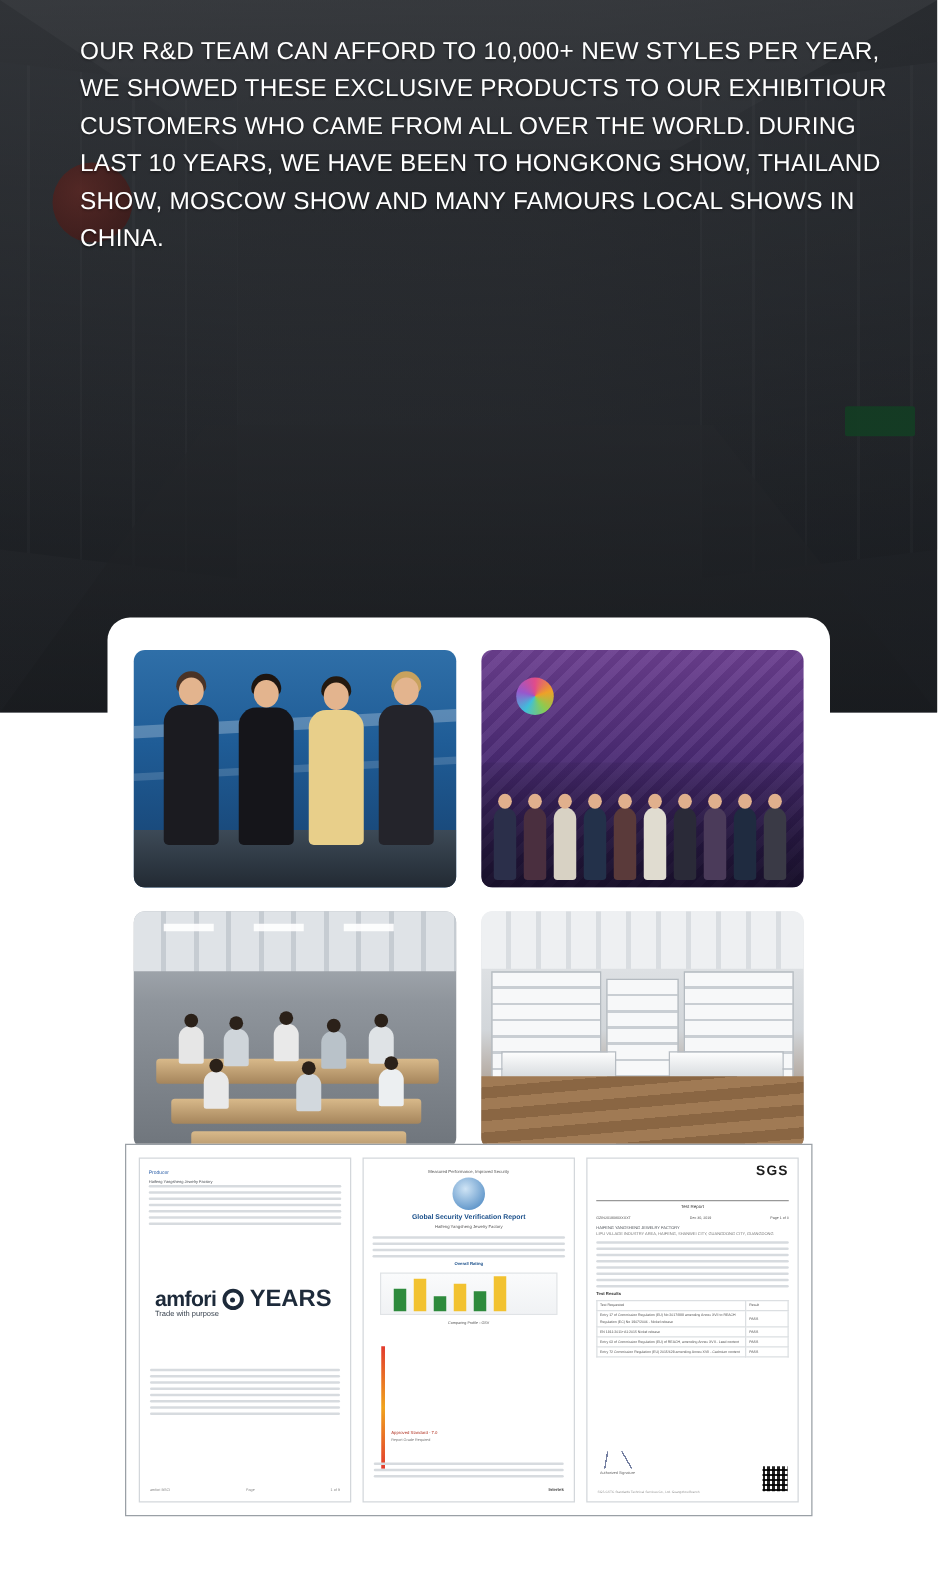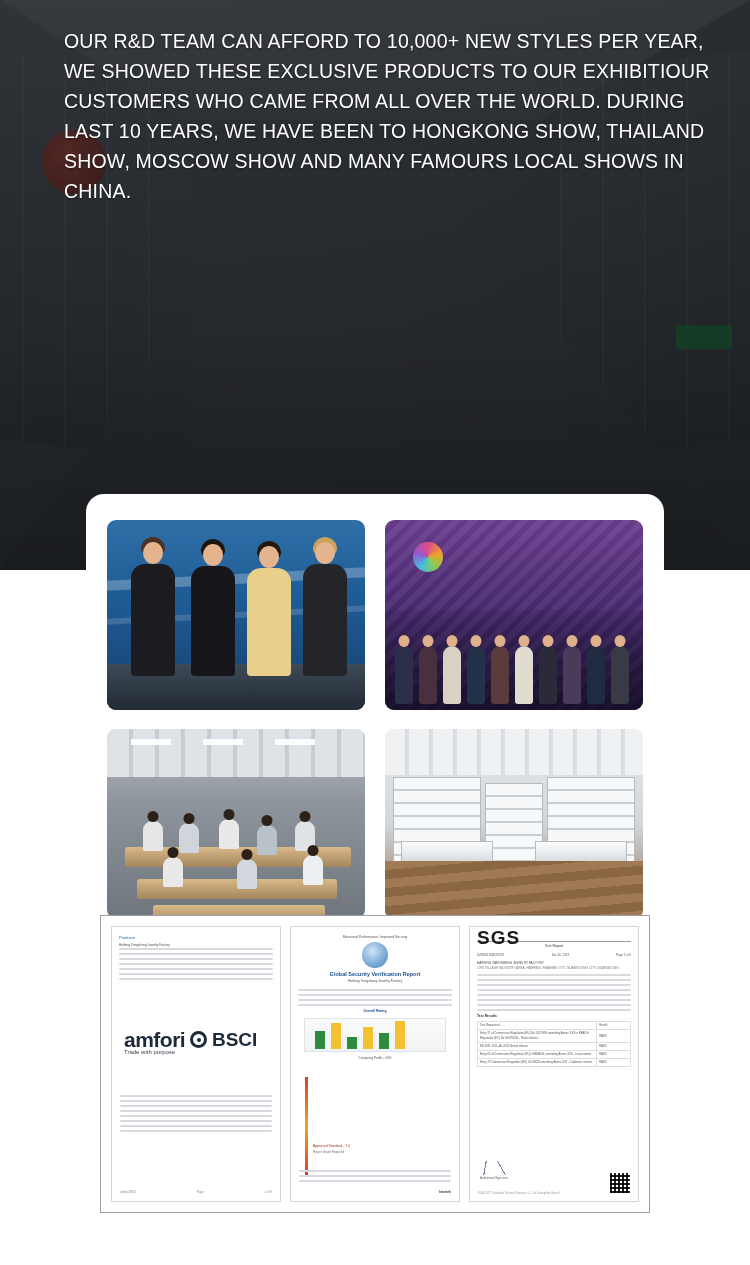--- a/index.html
+++ b/index.html
@@ -274,21 +274,21 @@
     background: #d7dbdf;
     margin-bottom: 3px;
     border-radius: 1px;
   }
   .amfori-block {
     position: absolute;
     left: 12px; right: 12px; top: 104px;
     text-align: left;
   }
   .amfori-word {
-    font-size: 21px;
+    font-size: 17px;
     font-weight: 700;
     color: #1d2a3a;
     letter-spacing: -.5px;
     display: inline-block;
     vertical-align: middle;
   }
   .amfori-mark {
     display: inline-block;
     width: 17px; height: 17px;
     border-radius: 50%;
@@ -327,22 +327,22 @@
     position: relative;
   }
   .bar-chart .b {
     position: absolute; bottom: 2px; width: 10px;
   }
   .redline {
     position: absolute; left: 14px; top: 150px; bottom: 26px; width: 3px;
     background: linear-gradient(180deg, #e23b2e, #f0a31d, #e23b2e);
   }
   .sgs-logo {
-    text-align: left; font-size: 19px; font-weight: 700; color: #1b1b1b;
-    letter-spacing: 1px; border-bottom: 1px solid #999; padding-bottom: 1px;
+    text-align: right; font-size: 11px; font-weight: 700; color: #1b1b1b;
+    letter-spacing: 1px; border-bottom: 1px solid #999; padding-bottom: 20px;
   }
   .sgs-sub { text-align: center; font-size: 3.6px; margin: 2px 0 4px; color: #333; }
   .tbl { width: 100%; border-collapse: collapse; }
   .tbl td {
     border: 1px solid #dcdfe2; font-size: 2.8px; padding: 1px 2px; color: #555;
   }
   .pass { color: #1a7a34; }
   .qr {
     position: absolute; right: 8px; bottom: 8px; width: 20px; height: 20px;
     background:
@@ -499,21 +499,21 @@
             <span></span>
             <span></span>
             <span></span>
             <span></span>
             <span></span>
             <span></span>
         </div>
         <div class="amfori-block">
           <span class="amfori-word">amfori</span>
           <span class="amfori-mark"></span>
-          <span class="bsci-word">BSCI</span>
+          <span class="bsci-word">YEARS</span>
           <div class="amfori-tag">Trade with purpose</div>
         </div>
         <div class="lines" style="position:absolute;left:8px;right:8px;top:168px">
           <span></span>
             <span></span>
             <span></span>
             <span></span>
             <span></span>
             <span></span>
             <span></span>

